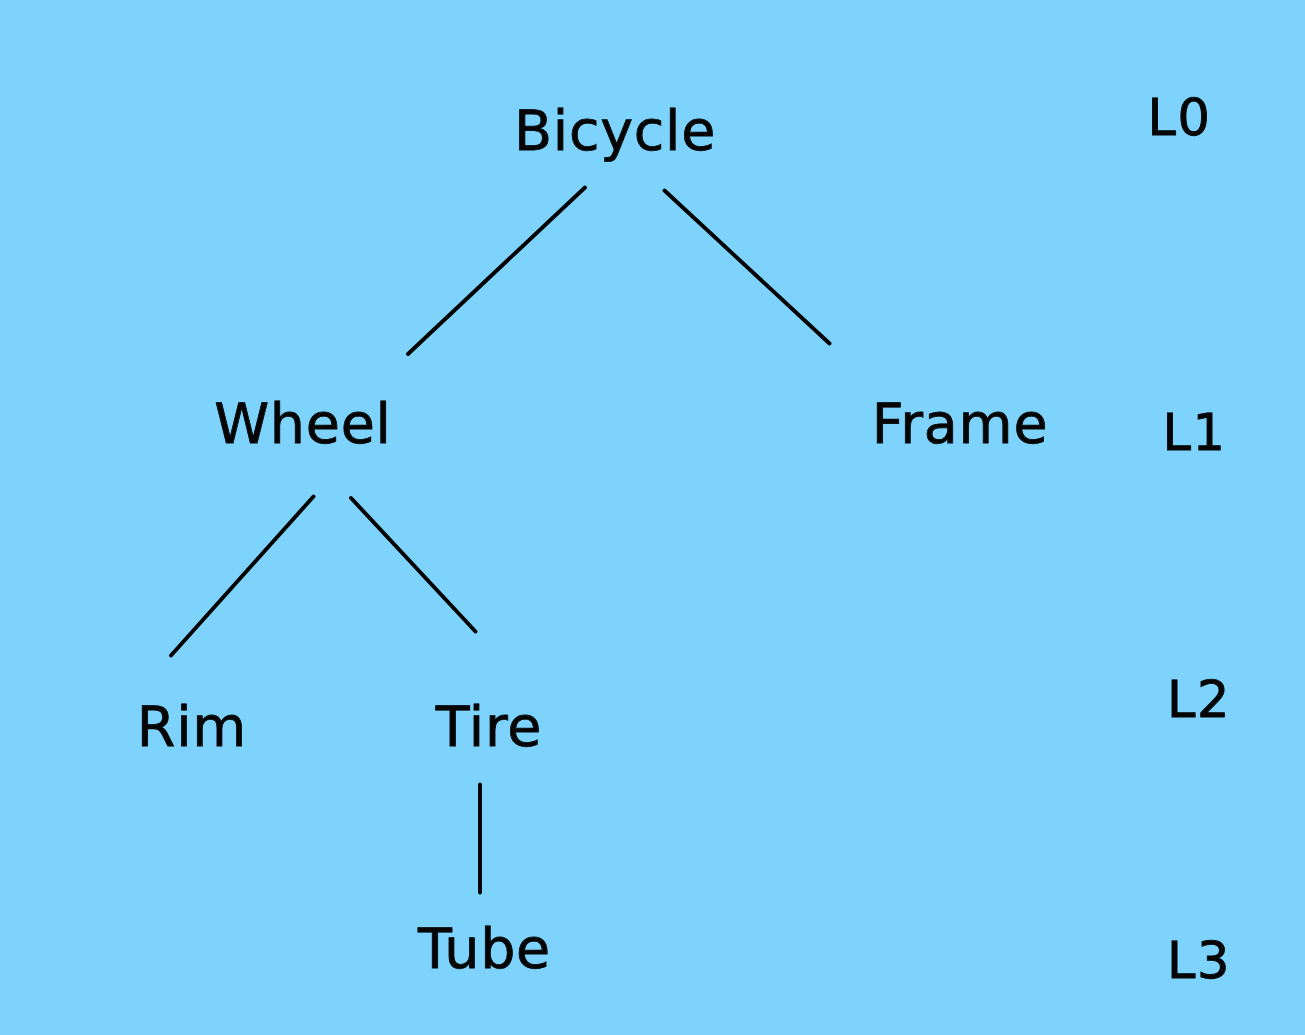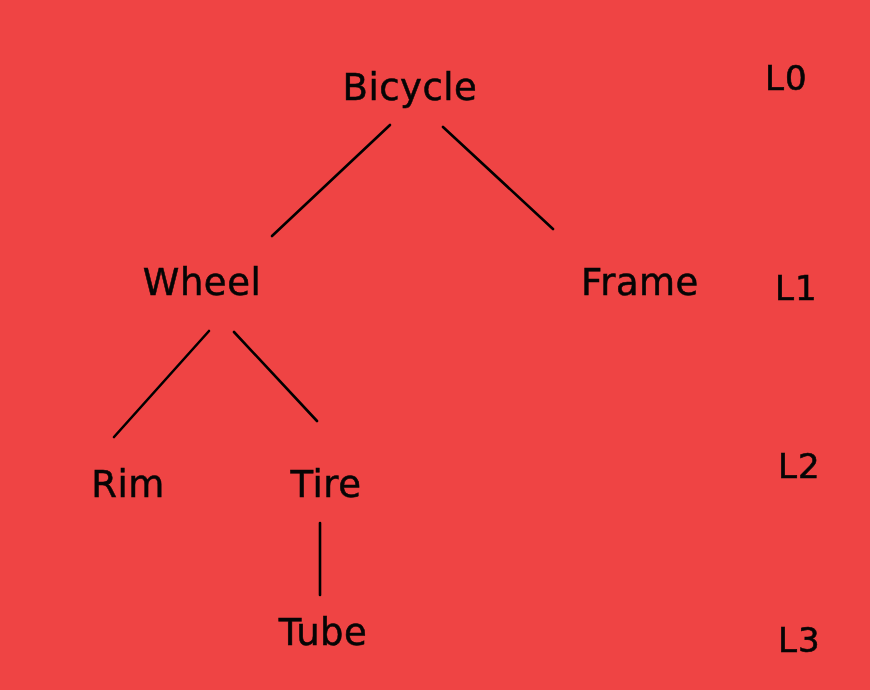--- a/index.html
+++ b/index.html
@@ -5,21 +5,21 @@
 <style>
   html, body {
     margin: 0;
     padding: 0;
     background: #ffffff;
   }
   #canvas {
     position: relative;
     width: 870px;
     height: 690px;
-    background: #ef4444;
+    background: #7dd3fc;
     overflow: hidden;
     font-family: "DejaVu Sans", sans-serif;
   }
   #tree-svg {
     position: absolute;
     top: 0;
     left: 0;
     width: 870px;
     height: 690px;
     display: block;

